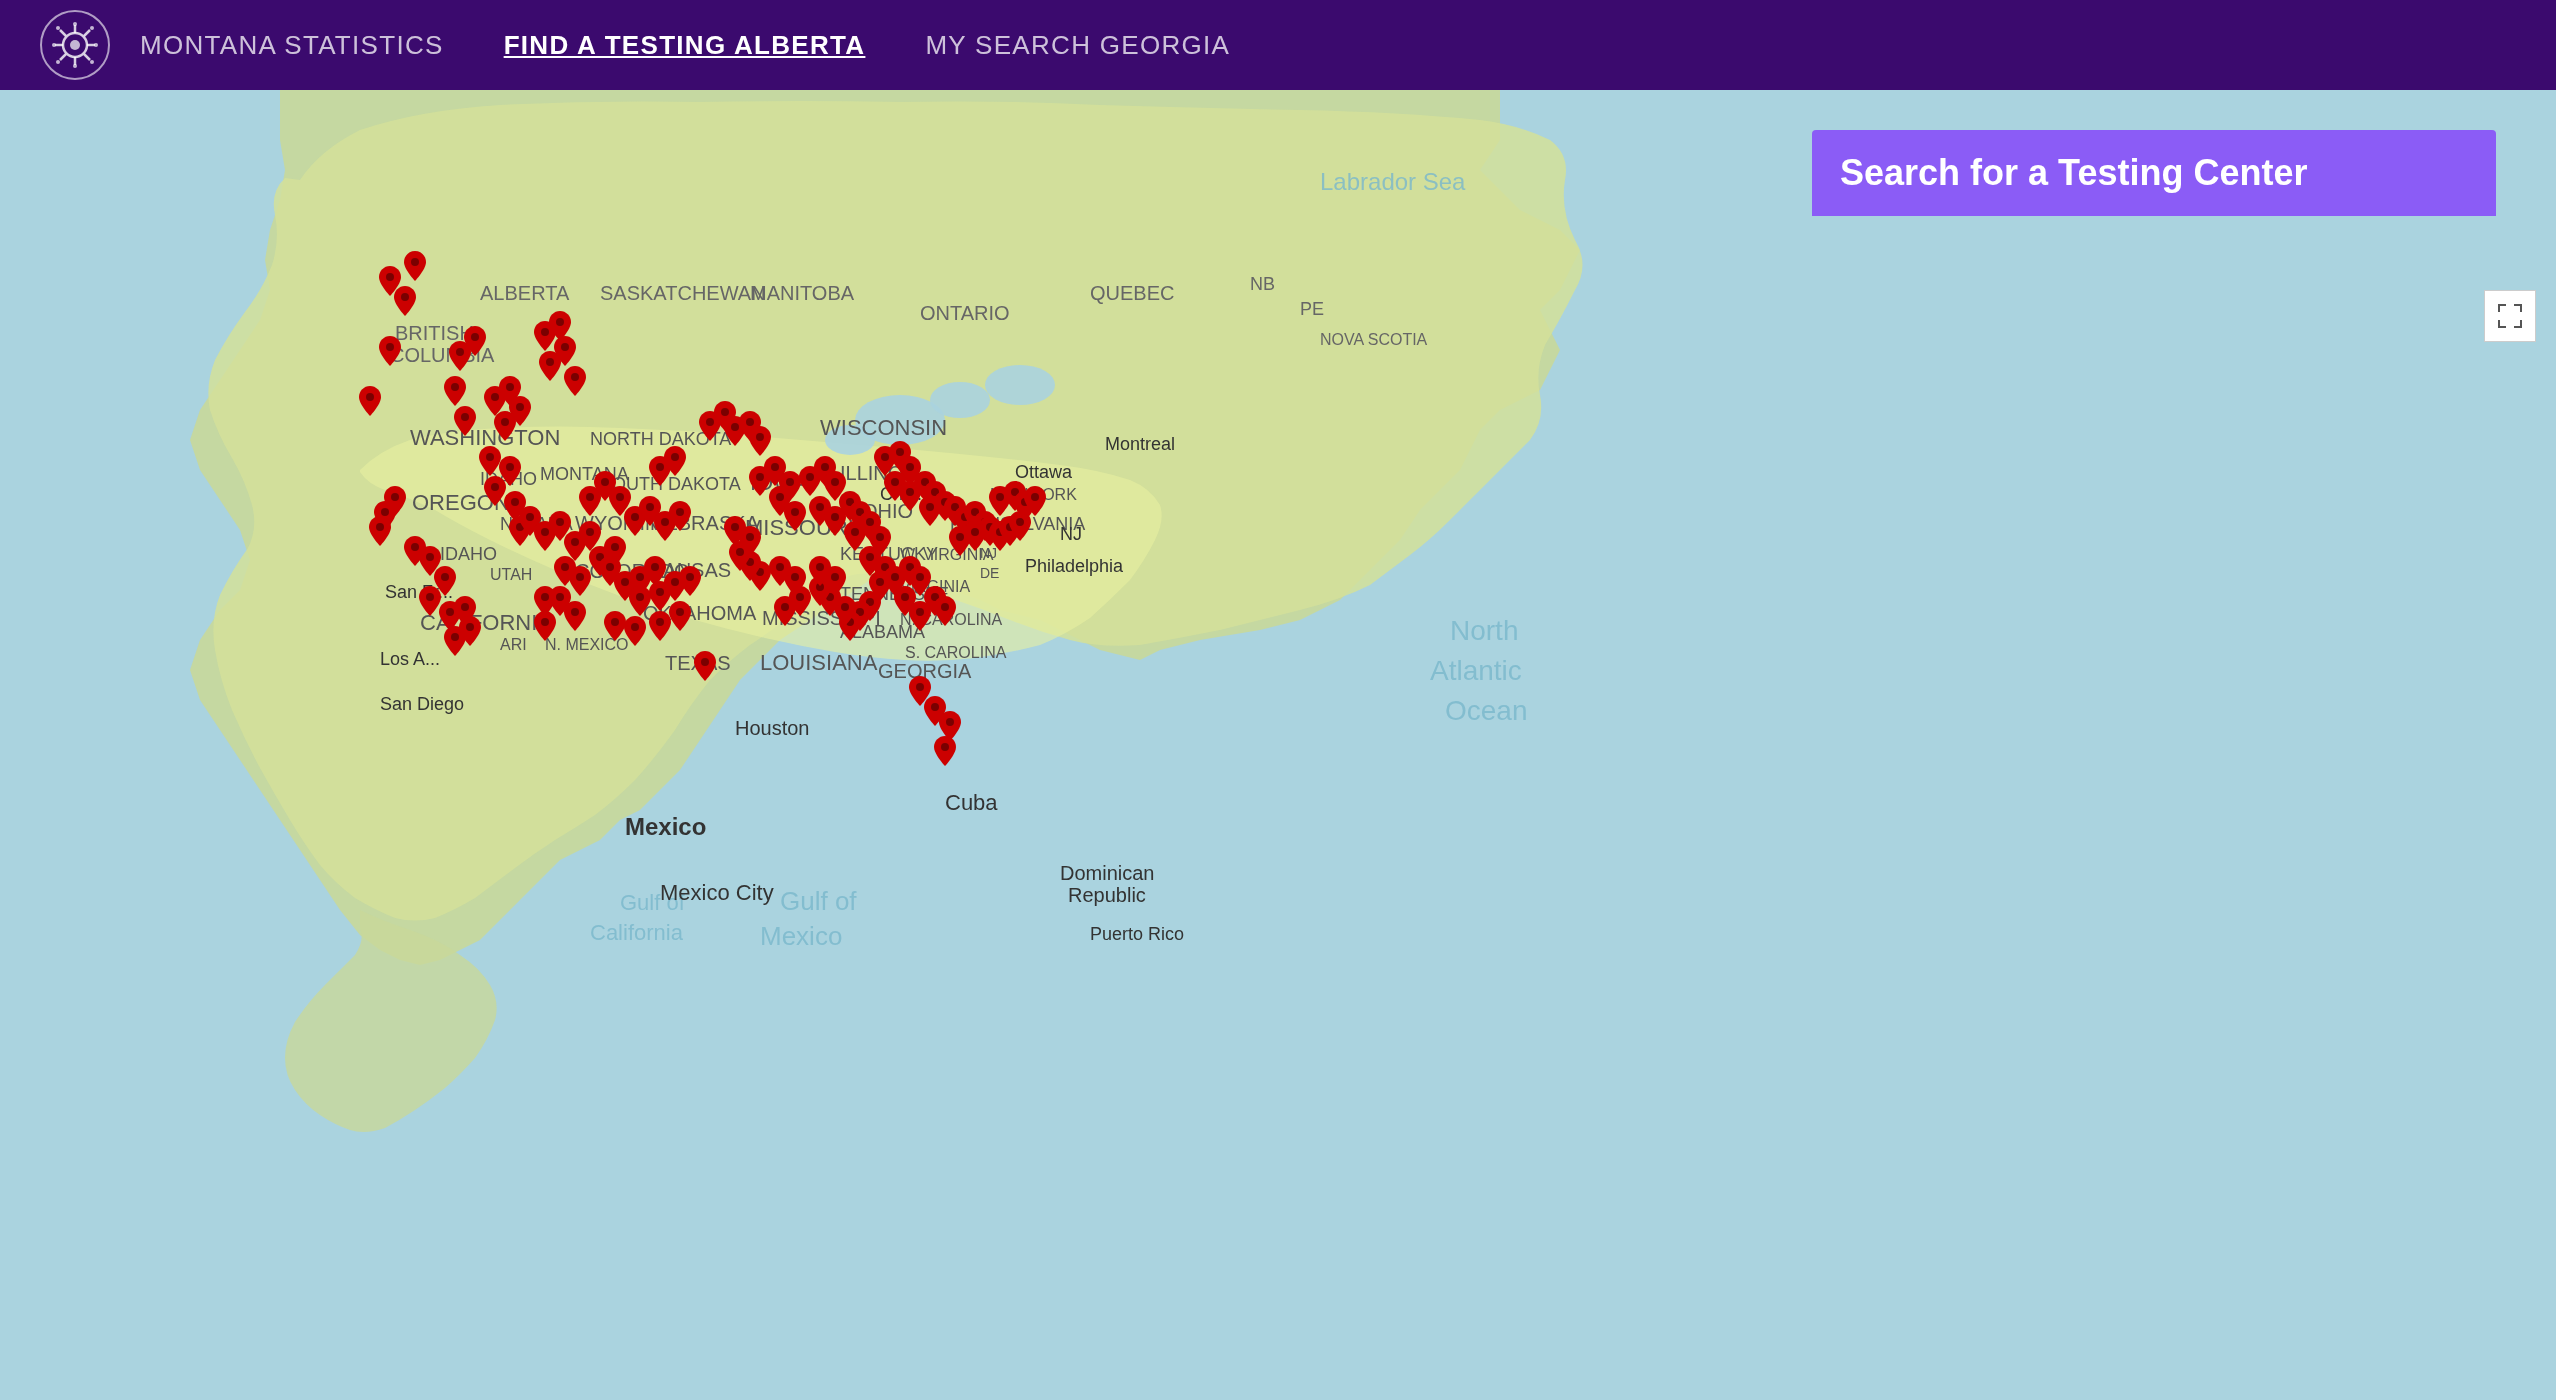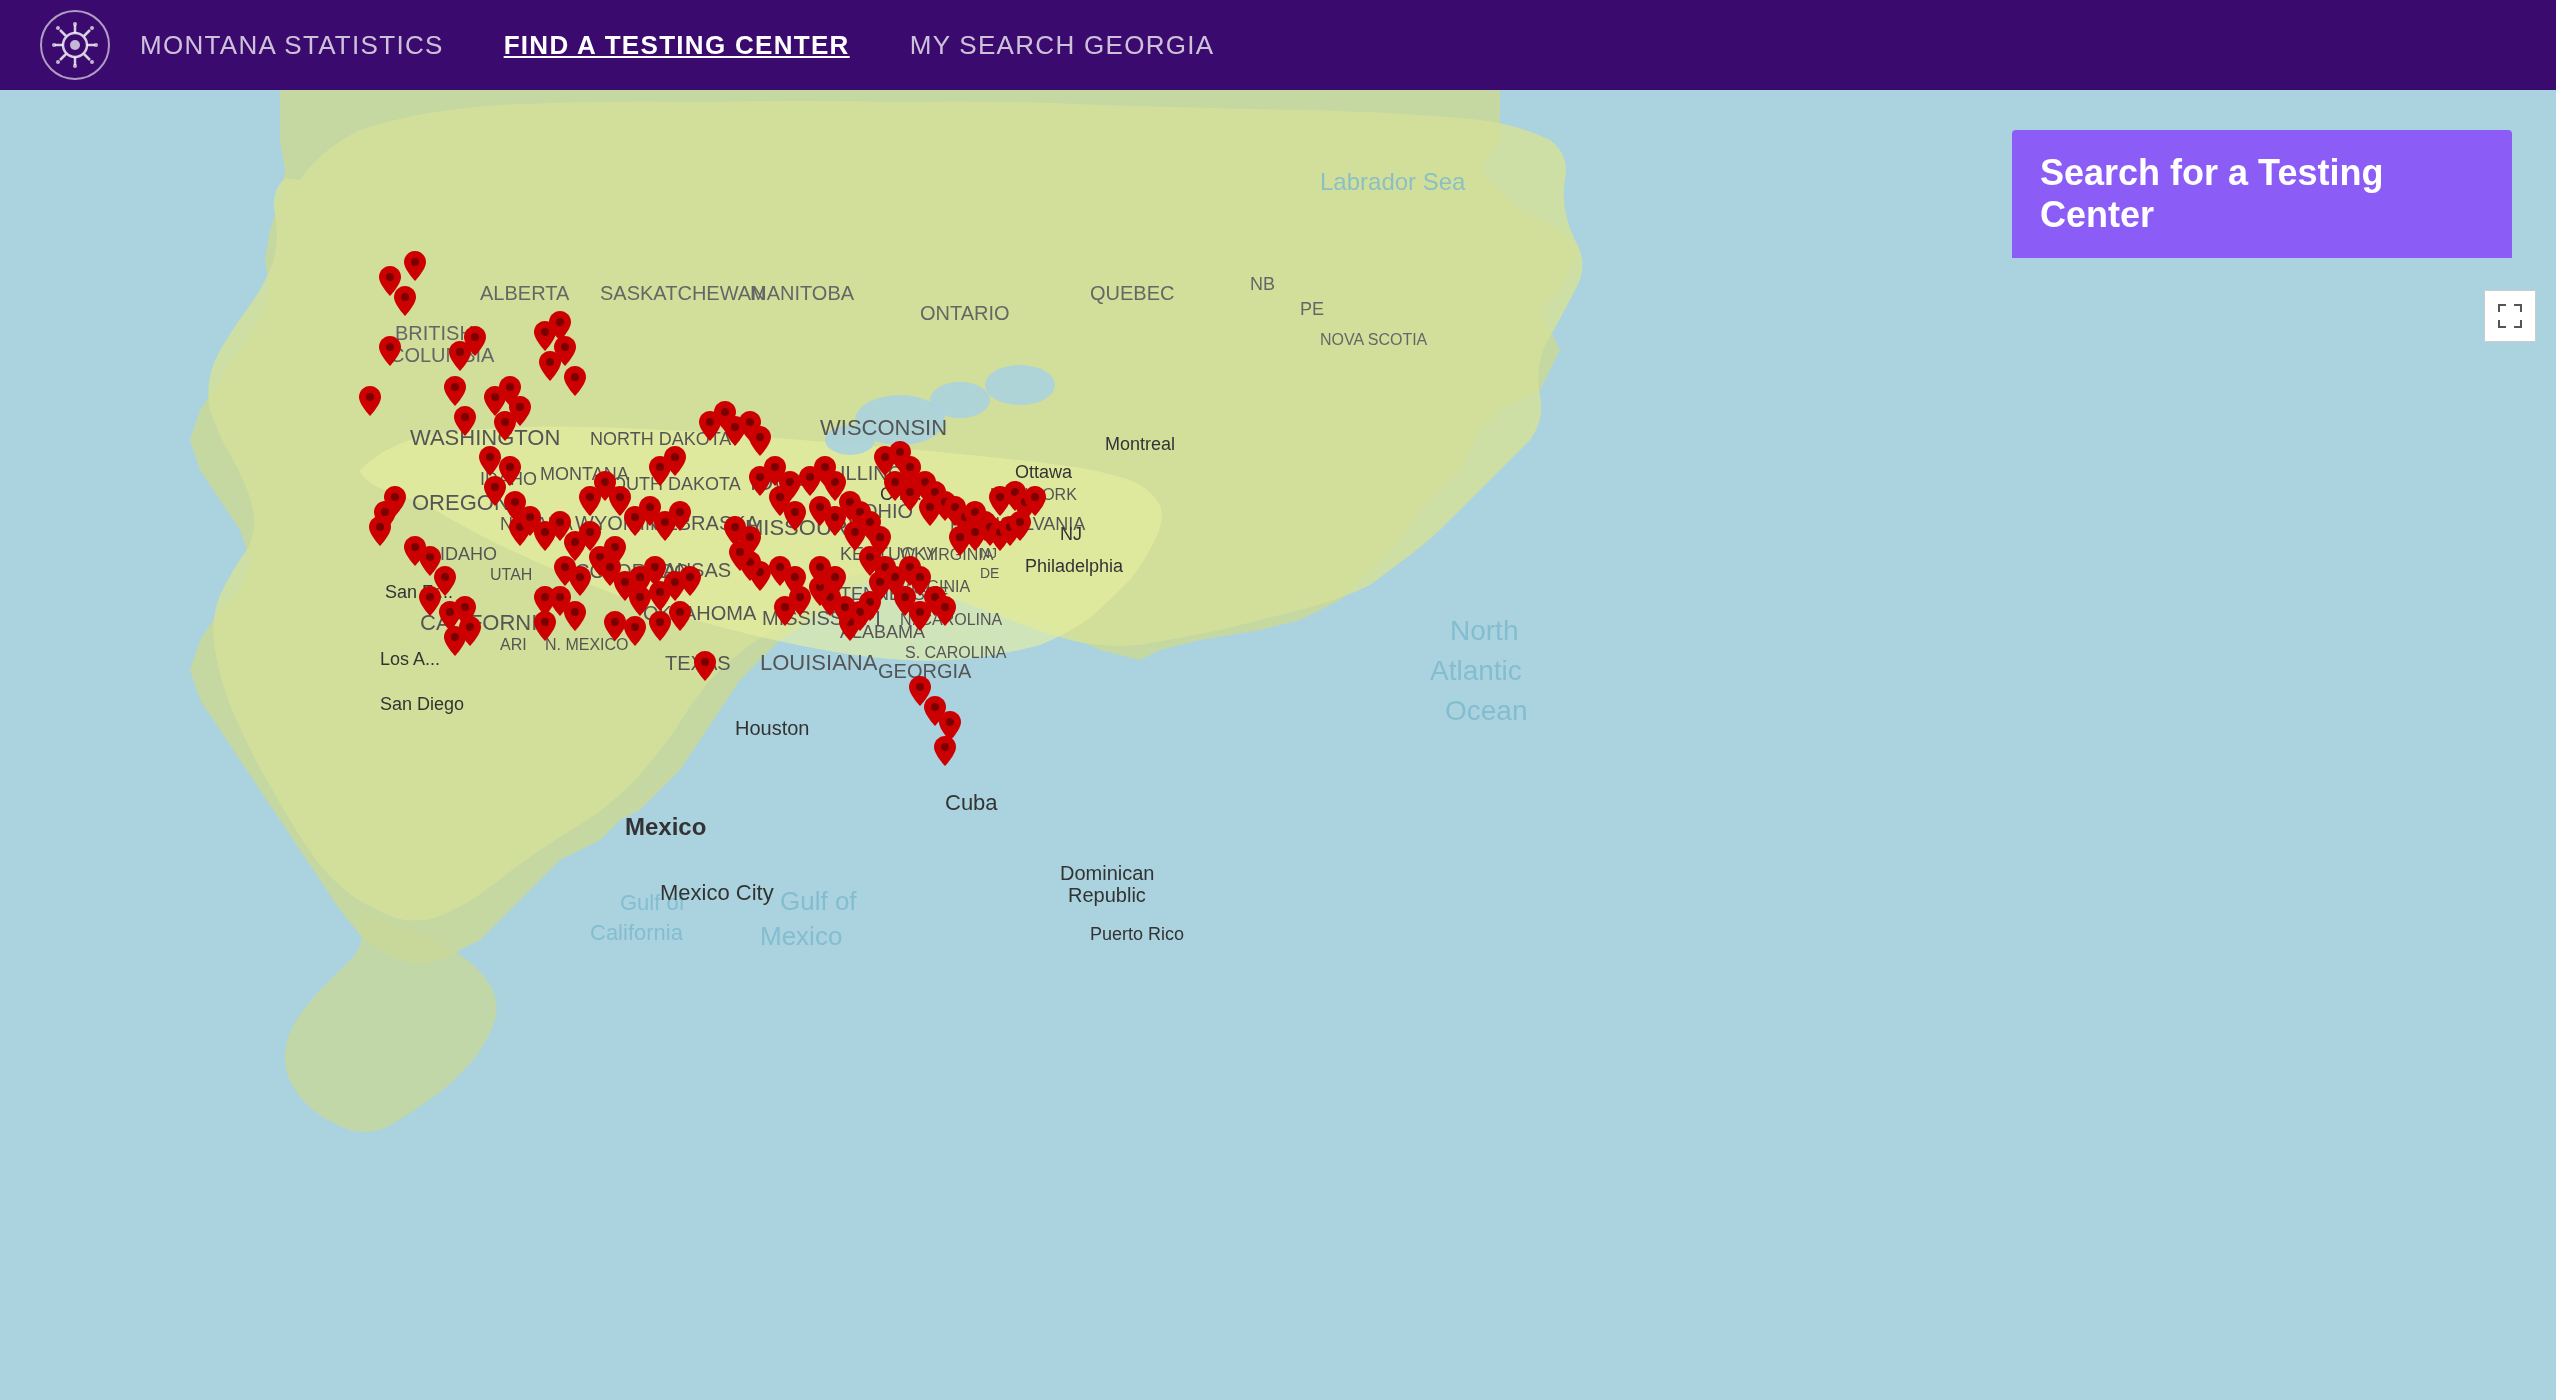--- a/index.html
+++ b/index.html
@@ -44,22 +44,22 @@
     }
 
     
     .map-svg {
       width: 100%; height: 100%;
     }
 
     
     .search-panel {
       position: absolute;
-      top: 40px; right: 44px;
-      width: 500px;
+      top: 40px; right: 60px;
+      width: 684px;
       z-index: 200;
     }
     .search-title {
       background: #8b5cf6;
       color: #fff;
       font-size: 36px;
       font-weight: 700;
       padding: 22px 28px;
       border-radius: 4px 4px 0 0;
     }
@@ -114,21 +114,21 @@
       <line x1="34" y1="34" x2="40" y2="40" stroke="rgba(255,255,255,0.8)" stroke-width="2.5"></line>
       <circle cx="42" cy="42" r="2" fill="rgba(255,255,255,0.7)"></circle>
       <line x1="40" y1="10" x2="34" y2="16" stroke="rgba(255,255,255,0.8)" stroke-width="2.5"></line>
       <circle cx="42" cy="8" r="2" fill="rgba(255,255,255,0.7)"></circle>
       <line x1="10" y1="40" x2="16" y2="34" stroke="rgba(255,255,255,0.8)" stroke-width="2.5"></line>
       <circle cx="8" cy="42" r="2" fill="rgba(255,255,255,0.7)"></circle>
     </svg>
   </div>
   <div class="nav-links">
     <span class="nav-link">MONTANA STATISTICS</span>
-    <span class="nav-link active">FIND A TESTING CENTER</span>
+    <span class="nav-link active">FIND A TESTING ALBERTA</span>
     <span class="nav-link">MY SEARCH GEORGIA</span>
   </div>
 </nav>
 
 <div class="map-container">
   
   <svg class="map-svg" viewBox="0 0 2556 1310" xmlns="http://www.w3.org/2000/svg">
 
     <rect width="2556" height="1310" fill="#aad3df"></rect>
 

